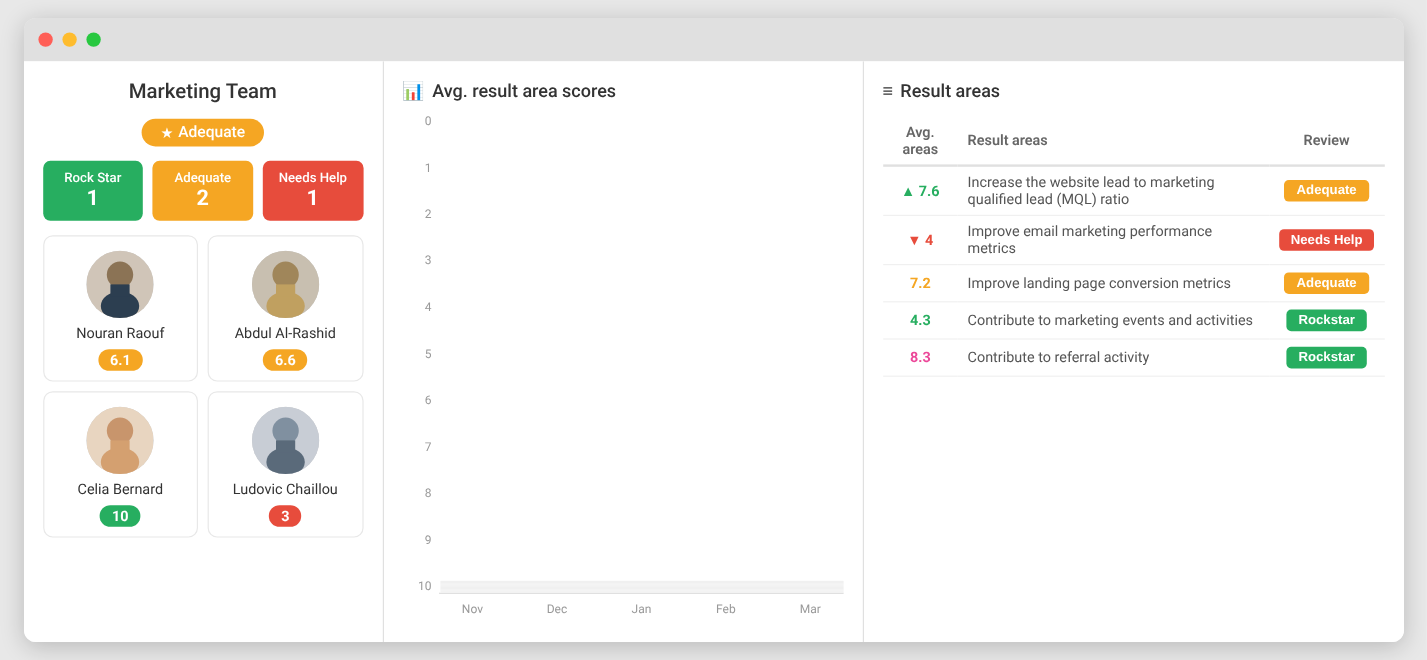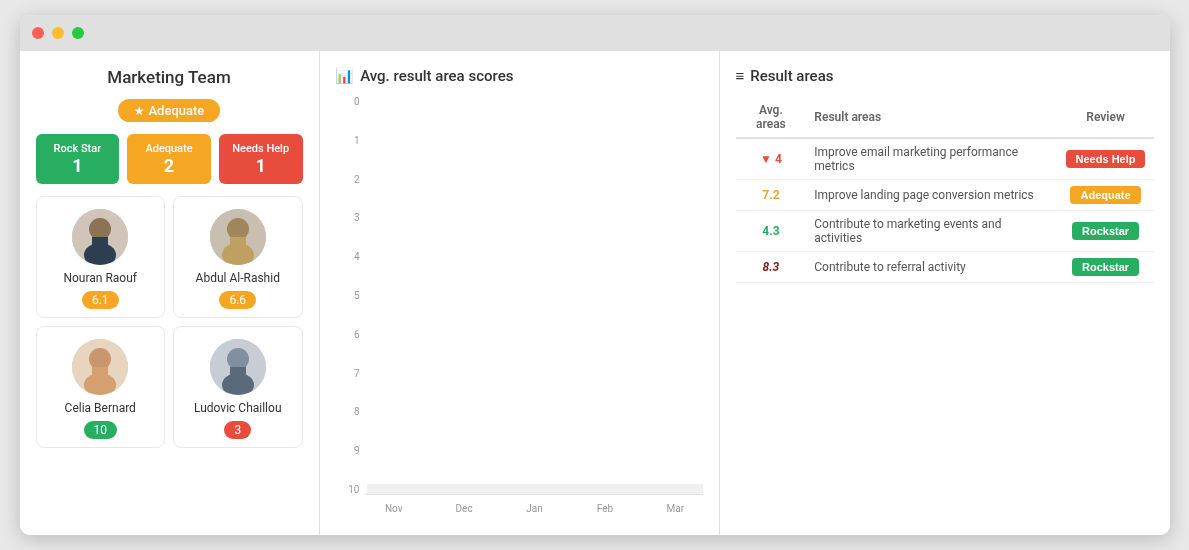--- a/index.html
+++ b/index.html
@@ -119,21 +119,21 @@
       display: flex;
       align-items: center;
       justify-content: center;
     }
     .avatar svg { width: 100%; height: 100%; }
     .member-name { font-size: 12px; color: #333; text-align: center; }
     .score-badge {
       padding: 2px 10px;
       border-radius: 10px;
       font-size: 12px;
-      font-weight: 400;
+      font-weight: 700;
       color: #fff;
     }
     .score-orange { background: #f5a623; }
     .score-green { background: #27ae60; }
     .score-red { background: #e74c3c; }
 
     
     .mid-panel {
       width: 400px;
       background: #fff;
@@ -438,36 +438,41 @@
       <table class="result-table">
         <thead>
           <tr>
             <th class="align-center">Avg. areas</th>
             <th>Result areas</th>
             <th class="align-center">Review</th>
           </tr>
         </thead>
         <tbody id="results-tbody">
             <tr>
+              <td class="score-cell"><span style="color:#27ae60;font-weight:700;">▲ 7.6</span></td>
+              <td><span style="color:#555;font-size:12px;">Increase the website lead to marketing qualified lead (MQL) ratio</span></td>
+              <td class="review-cell"><button class="review-btn btn-adequate">Adequate</button></td>
+            </tr>
+            <tr>
               <td class="score-cell"><span style="color:#e74c3c;font-weight:700;">▼ 4</span></td>
               <td><span style="color:#555;font-size:12px;">Improve email marketing performance metrics</span></td>
               <td class="review-cell"><button class="review-btn btn-needs-help">Needs Help</button></td>
             </tr>
             <tr>
               <td class="score-cell"><span style="color:#f5a623;font-weight:700;">7.2</span></td>
               <td><span style="color:#555;font-size:12px;">Improve landing page conversion metrics</span></td>
               <td class="review-cell"><button class="review-btn btn-adequate">Adequate</button></td>
             </tr>
             <tr>
               <td class="score-cell"><span style="color:#27ae60;font-weight:700;">4.3</span></td>
               <td><span style="color:#555;font-size:12px;">Contribute to marketing events and activities</span></td>
               <td class="review-cell"><button class="review-btn btn-rockstar">Rockstar</button></td>
             </tr>
             <tr>
-              <td class="score-cell"><span style="color:#7f1d1d;font-weight:700;font-style:italic;">8.3</span></td>
+              <td class="score-cell"><span style="color:#ec4899;font-weight:700;">8.3</span></td>
               <td><span style="color:#555;font-size:12px;">Contribute to referral activity</span></td>
               <td class="review-cell"><button class="review-btn btn-rockstar">Rockstar</button></td>
             </tr>
           </tbody>
       </table>
     </div>
 
   </div>
 </div>
 

